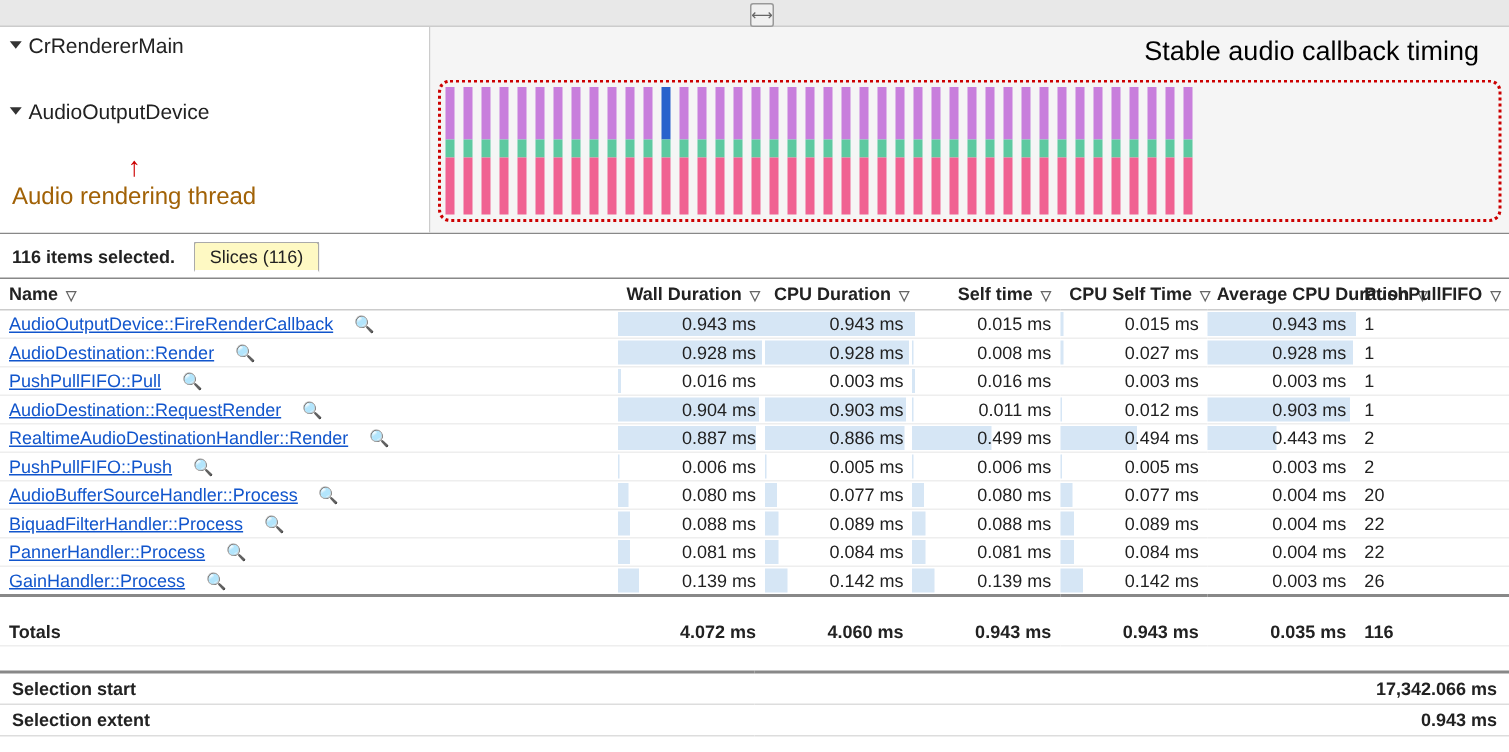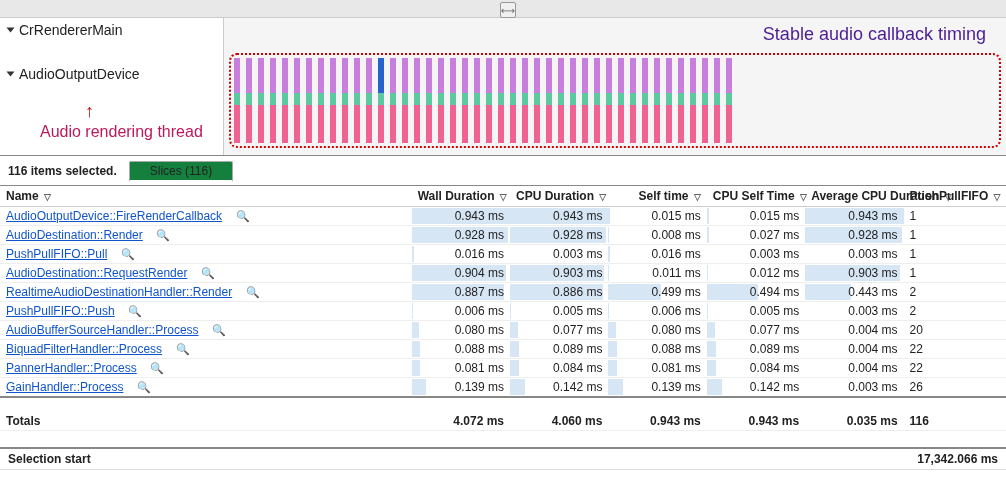--- a/index.html
+++ b/index.html
@@ -1,37 +1,37 @@
 <!DOCTYPE html>
 <html><head>
 <meta charset="utf-8">
 <style>
 * { margin: 0; padding: 0; box-sizing: border-box; }
 body { font-family: Arial, Helvetica, sans-serif; font-size: 12px; width: 1006px; height: 501px; background: #fff; overflow: hidden; color: #222; }
 .top { height: 155px; position: relative; }
 .header { background: #e8e8e8; border-bottom: 1px solid #ccc; padding: 2px 4px; font-size: 12px; height: 18px; display: flex; align-items: center; }
 .header-btn { position: absolute; left: 500px; top: 2px; width: 16px; height: 16px; border: 1px solid #999; background: #f0f0f0; border-radius: 2px; display: flex; align-items: center; justify-content: center; font-size: 10px; color: #666; }
 .threads-panel { display: flex; height: 137px; }
-.thread-labels { width: 224px; border-right: 1px solid #ccc; background: #fff; position: relative; }
+.thread-labels { width: 287px; border-right: 1px solid #ccc; background: #fff; position: relative; }
 .thread-row { padding: 4px 8px; display: flex; align-items: center; gap: 6px; font-size: 14px; }
 .tri { width: 0; height: 0; border-left: 5px solid #333; border-top: 4px solid transparent; border-bottom: 4px solid transparent; }
 .tri.down { transform: rotate(90deg); }
-.annotation-red { color: #be185d; font-size: 16px; position: absolute; margin-left: 32px; }
+.annotation-red { color: #a16207; font-size: 16px; position: absolute; }
 .arrow-up { color: #c00; position: absolute; left: 85px; top: 83px; font-size: 18px; }
 .timeline { flex: 1; position: relative; background: #f5f5f5; }
 .callout-box { position: absolute; left: 5px; top: 35px; right: 5px; height: 95px; border: 2px dotted #c00; border-radius: 8px; background: transparent; }
-.callout-label { position: absolute; right: 20px; top: 6px; color: #4c1d95; font-size: 18px; }
+.callout-label { position: absolute; right: 20px; top: 6px; color: #000000; font-size: 18px; }
 .bars { position: absolute; left: 10px; right: 10px; top: 40px; height: 85px; display: flex; gap: 6px; align-items: flex-start; }
 .bar { width: 6px; height: 85px; display: flex; flex-direction: column; }
 .seg1 { background: #c87fdc; }
 .seg2 { background: #5dc9a0; }
 .seg3 { background: #f06292; }
 .special .seg1 { background: #2962cc; }
 .mid { border-top: 1px solid #888; border-bottom: 1px solid #888; padding: 4px 8px; display: flex; align-items: center; gap: 12px; font-size: 12px; }
-.tab { border: 1px solid #aaa; border-bottom: 2px solid #fff; background: #15803d; padding: 2px 20px; border-radius: 2px 2px 0 0; font-size: 12px; position: relative; top: 1px; text-align: center; }
+.tab { border: 1px solid #aaa; border-bottom: 2px solid #fff; background: #fef9c3; padding: 2px 10px; border-radius: 2px 2px 0 0; font-size: 12px; position: relative; top: 1px; text-align: center; }
 .table-wrap { }
 table { width: 100%; border-collapse: collapse; table-layout: fixed; }
 th { text-align: left; font-weight: bold; padding: 3px 6px; border-bottom: 1px solid #ccc; font-size: 12px; white-space: nowrap; }
 th .sort { font-size: 9px; color: #666; margin-left: 2px; display: inline-block; }
 td { padding: 2px 6px; border-bottom: 1px solid #eee; font-size: 12px; white-space: nowrap; }
 col.name-col { width: 410px; }
 col.num-col { width: 98px; }
 col.occ-col { width: 102px; }
 td.num { text-align: right; position: relative; }
 td.num .barfill { position: absolute; left: 0; top: 1px; bottom: 1px; background: #d6e6f5; z-index: 0; }
@@ -411,15 +411,19 @@
         </tr>
       </tbody>
 </table>
 
 <table class="sel-table">
   <tbody>
         <tr>
     <td>Selection start</td>
     <td class="val">17,342.066 ms</td>
   </tr>
+  <tr>
+    <td>Selection extent</td>
+    <td class="val">0.943 ms</td>
+  </tr>
 </tbody>
     </table>
 </div>
 
 </body></html>

